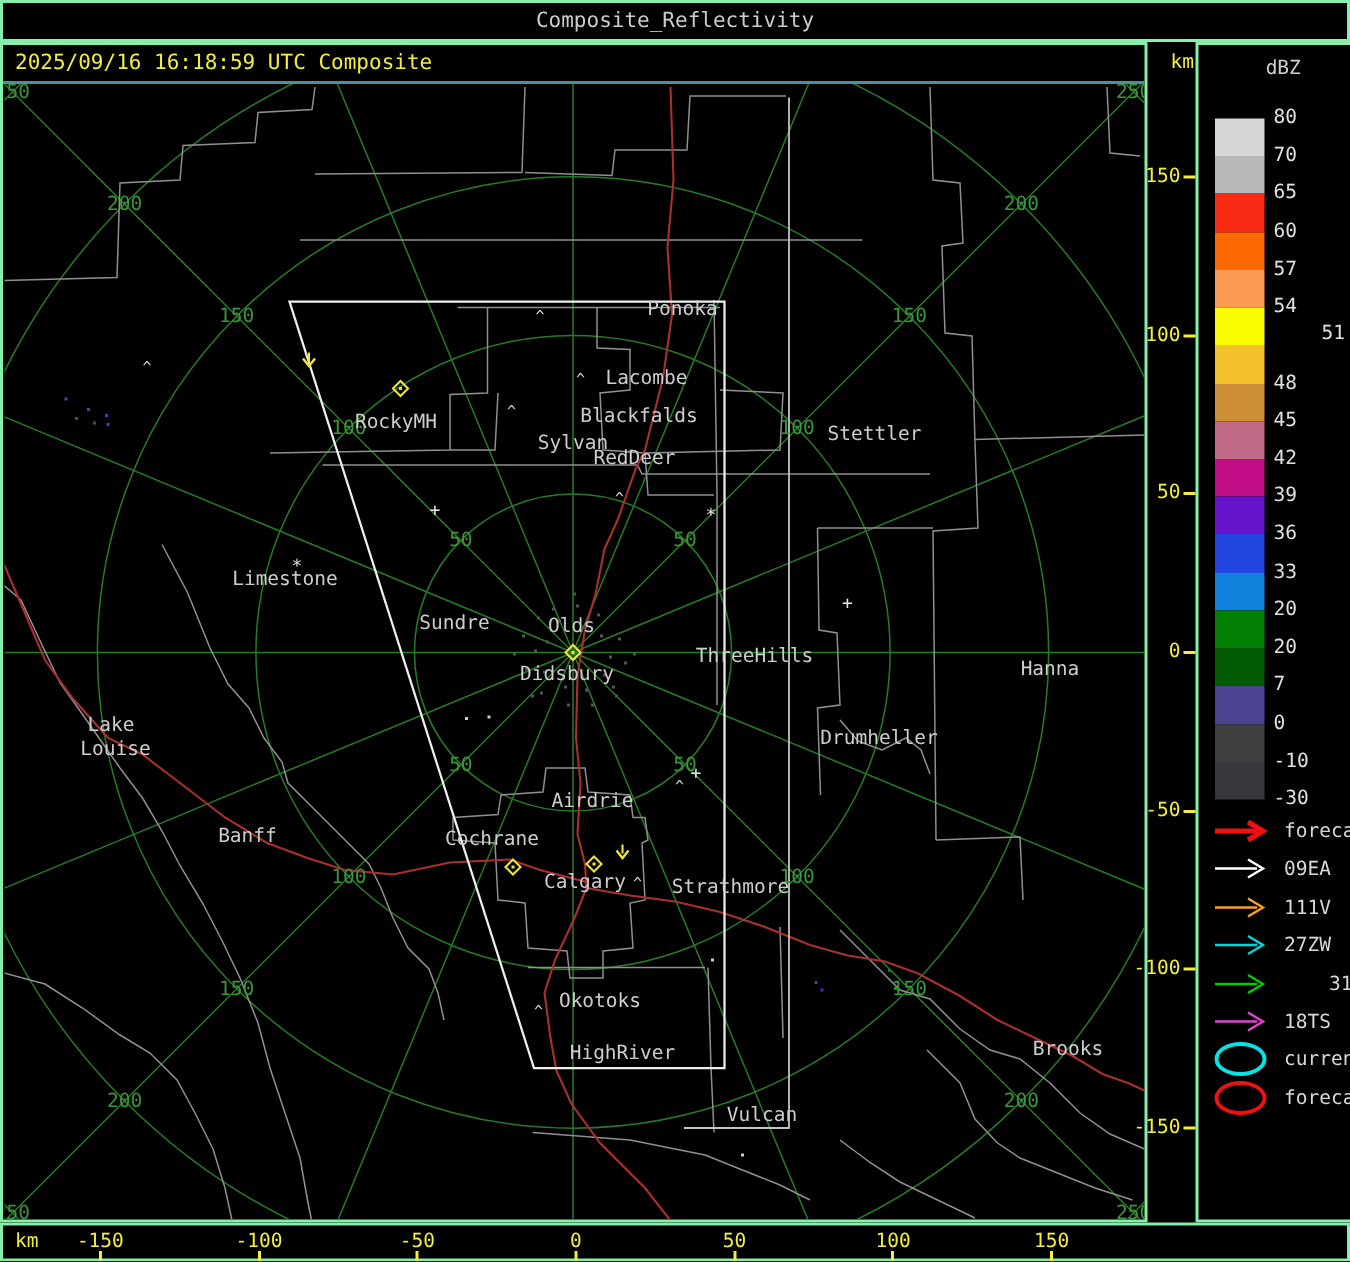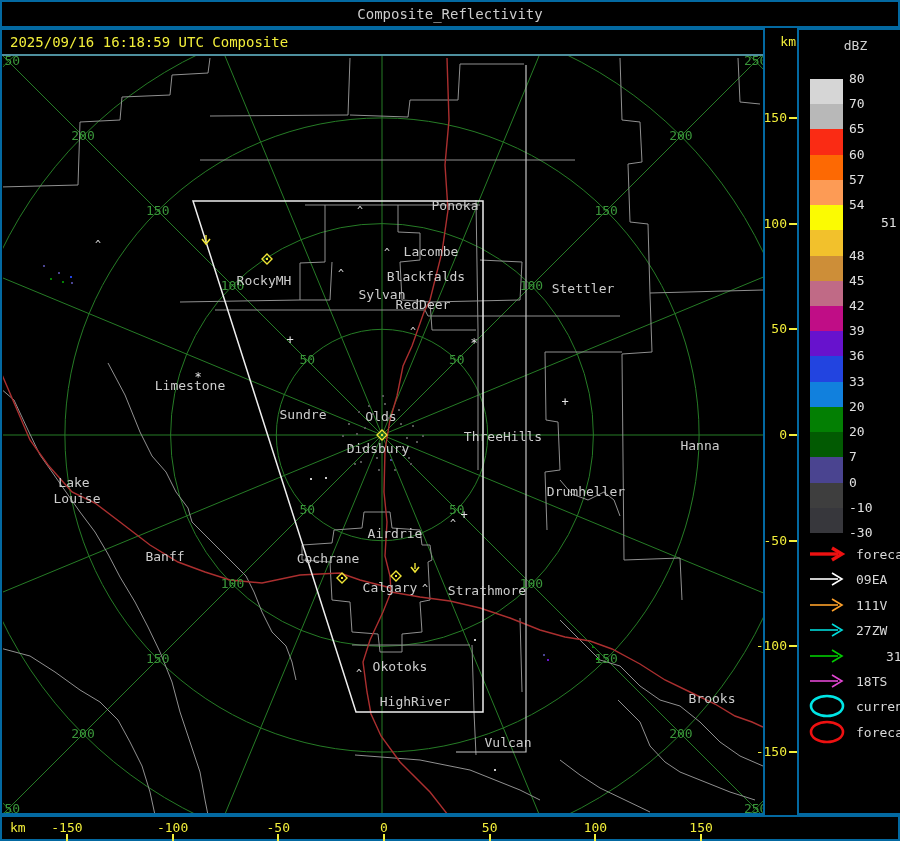--- a/index.html
+++ b/index.html
@@ -1,18 +1,18 @@
 <!DOCTYPE html>
 <html><head>
 <meta charset="utf-8">
 <style>
   html,body{margin:0;padding:0;background:#000;}
   #app{position:relative;width:900px;height:841px;background:#000;overflow:hidden;
        font-family:"DejaVu Sans Mono","Liberation Mono",monospace;}
-  .tealbox{position:absolute;border:2px solid #0369a1;background:#000;box-sizing:border-box;}
+  .tealbox{position:absolute;border:2px solid #86efac;background:#000;box-sizing:border-box;}
   #titlebar{left:0;top:0;width:900px;height:28px;display:flex;align-items:center;justify-content:center;}
   #titlebar .t{color:#cccccc;font-size:14px;}
   #mapbox{left:0;top:28px;width:765px;height:787px;}
   #infobar{position:absolute;left:0;top:0;width:761px;height:26px;border-bottom:2px solid #4e8f9e;
            display:flex;align-items:center;box-sizing:border-box;}
   #infobar .ts{color:#f2ee3a;font-size:14px;padding-left:8px;}
   #kmtop{position:absolute;left:766px;top:34px;width:30px;color:#f2ee3a;font-size:13px;text-align:right;}
   #rightpanel{left:797px;top:28px;width:117px;height:787px;}
   #dbztitle{position:absolute;left:0;top:8px;width:100%;text-align:center;color:#d0d0d0;font-size:13px;}
   .cbblock{position:absolute;left:11px;width:33px;}

